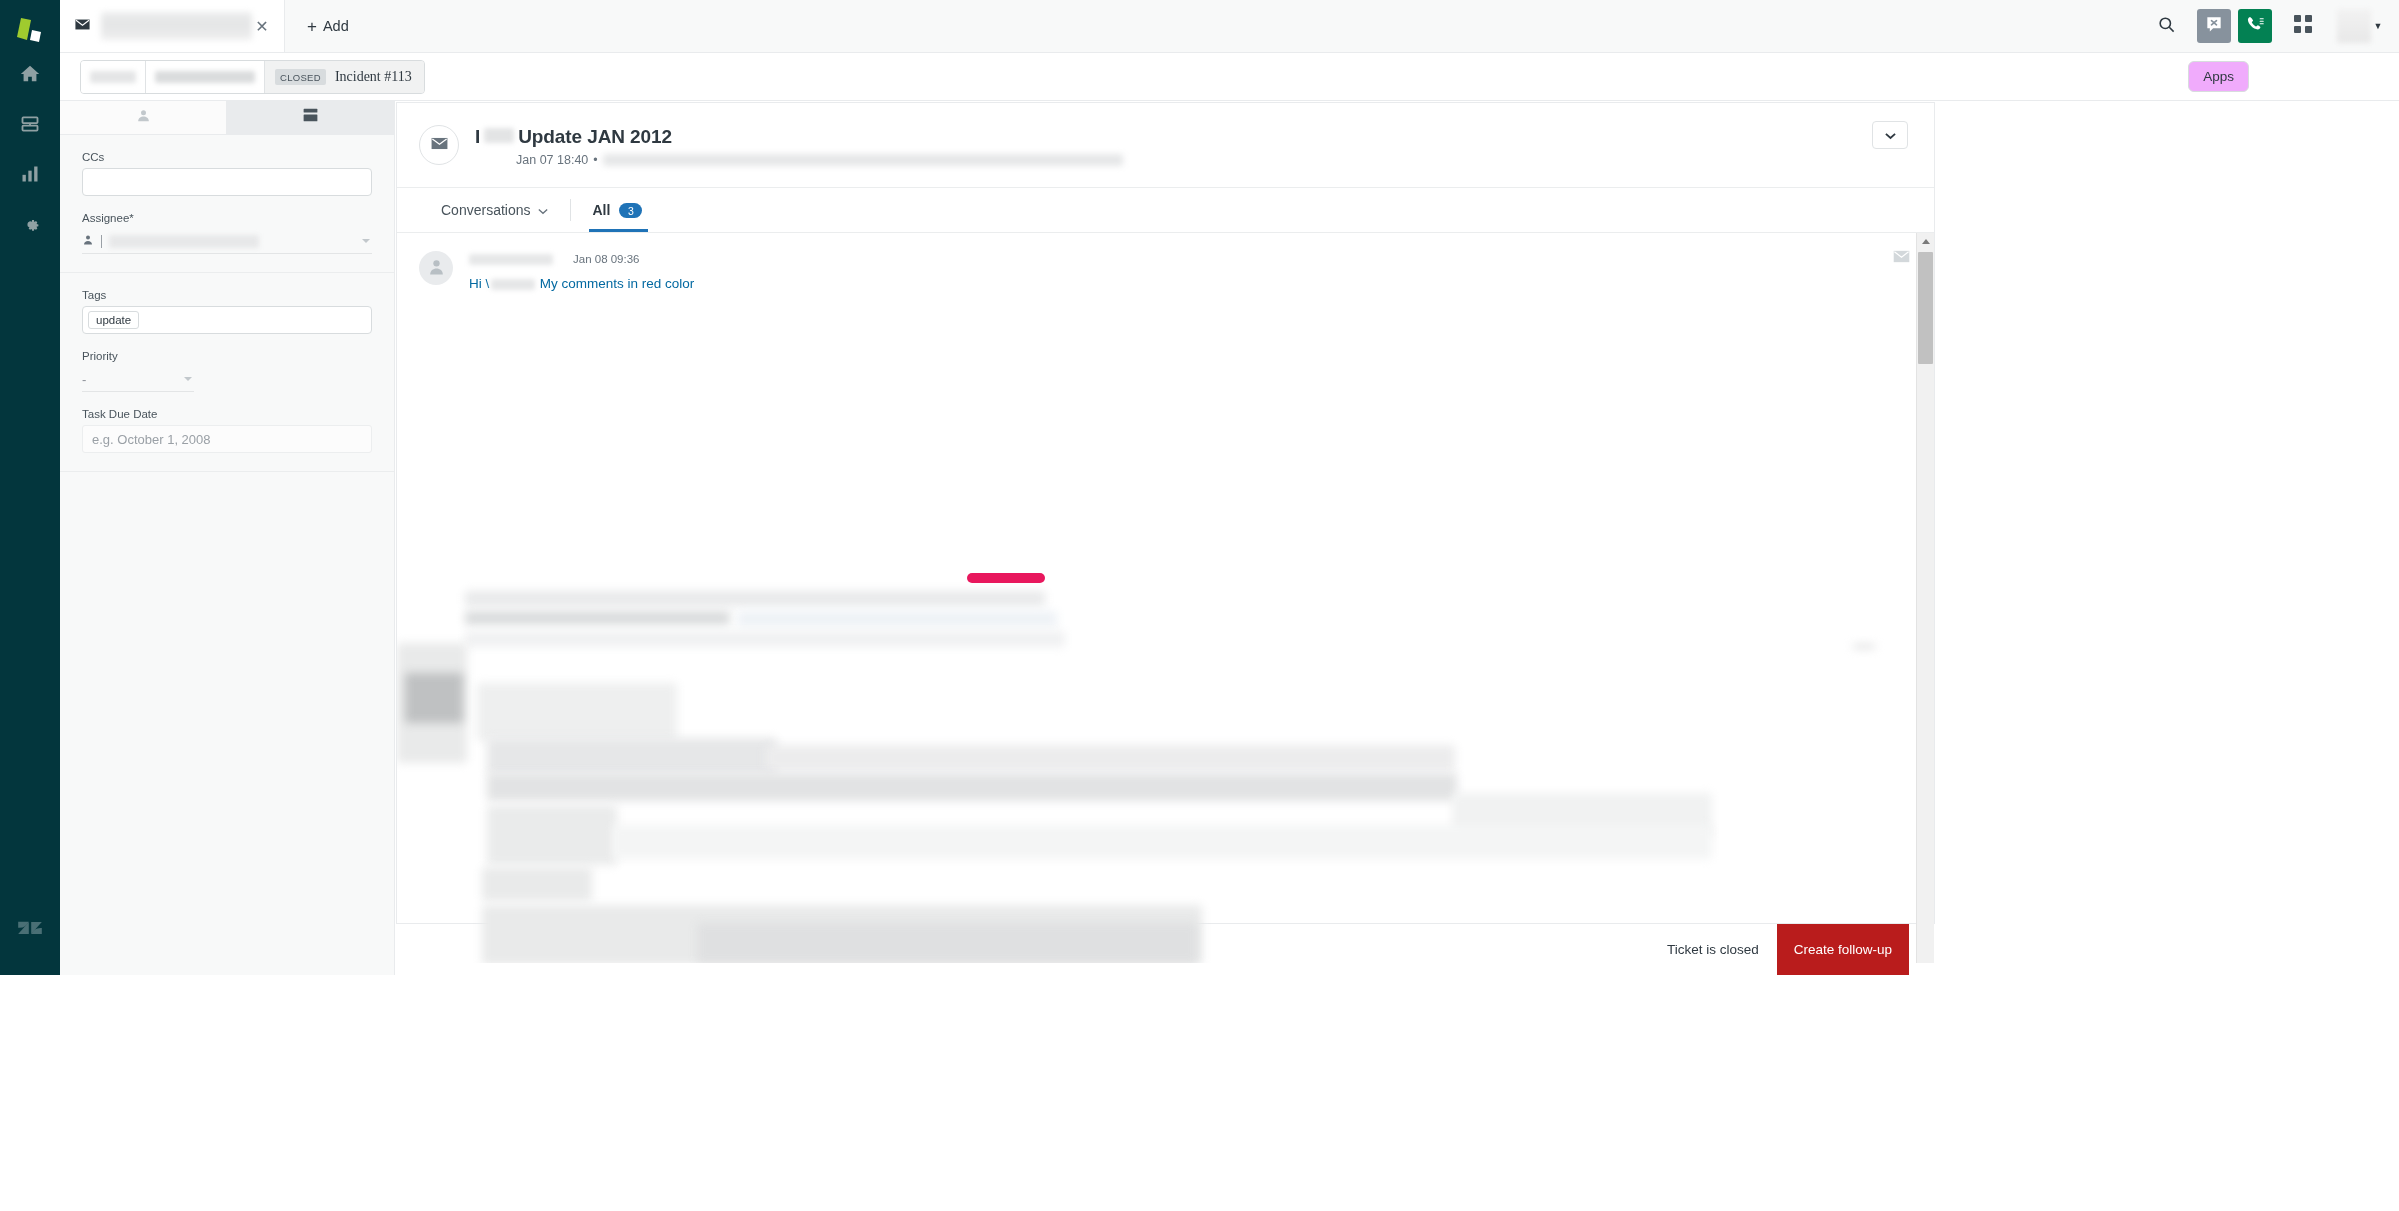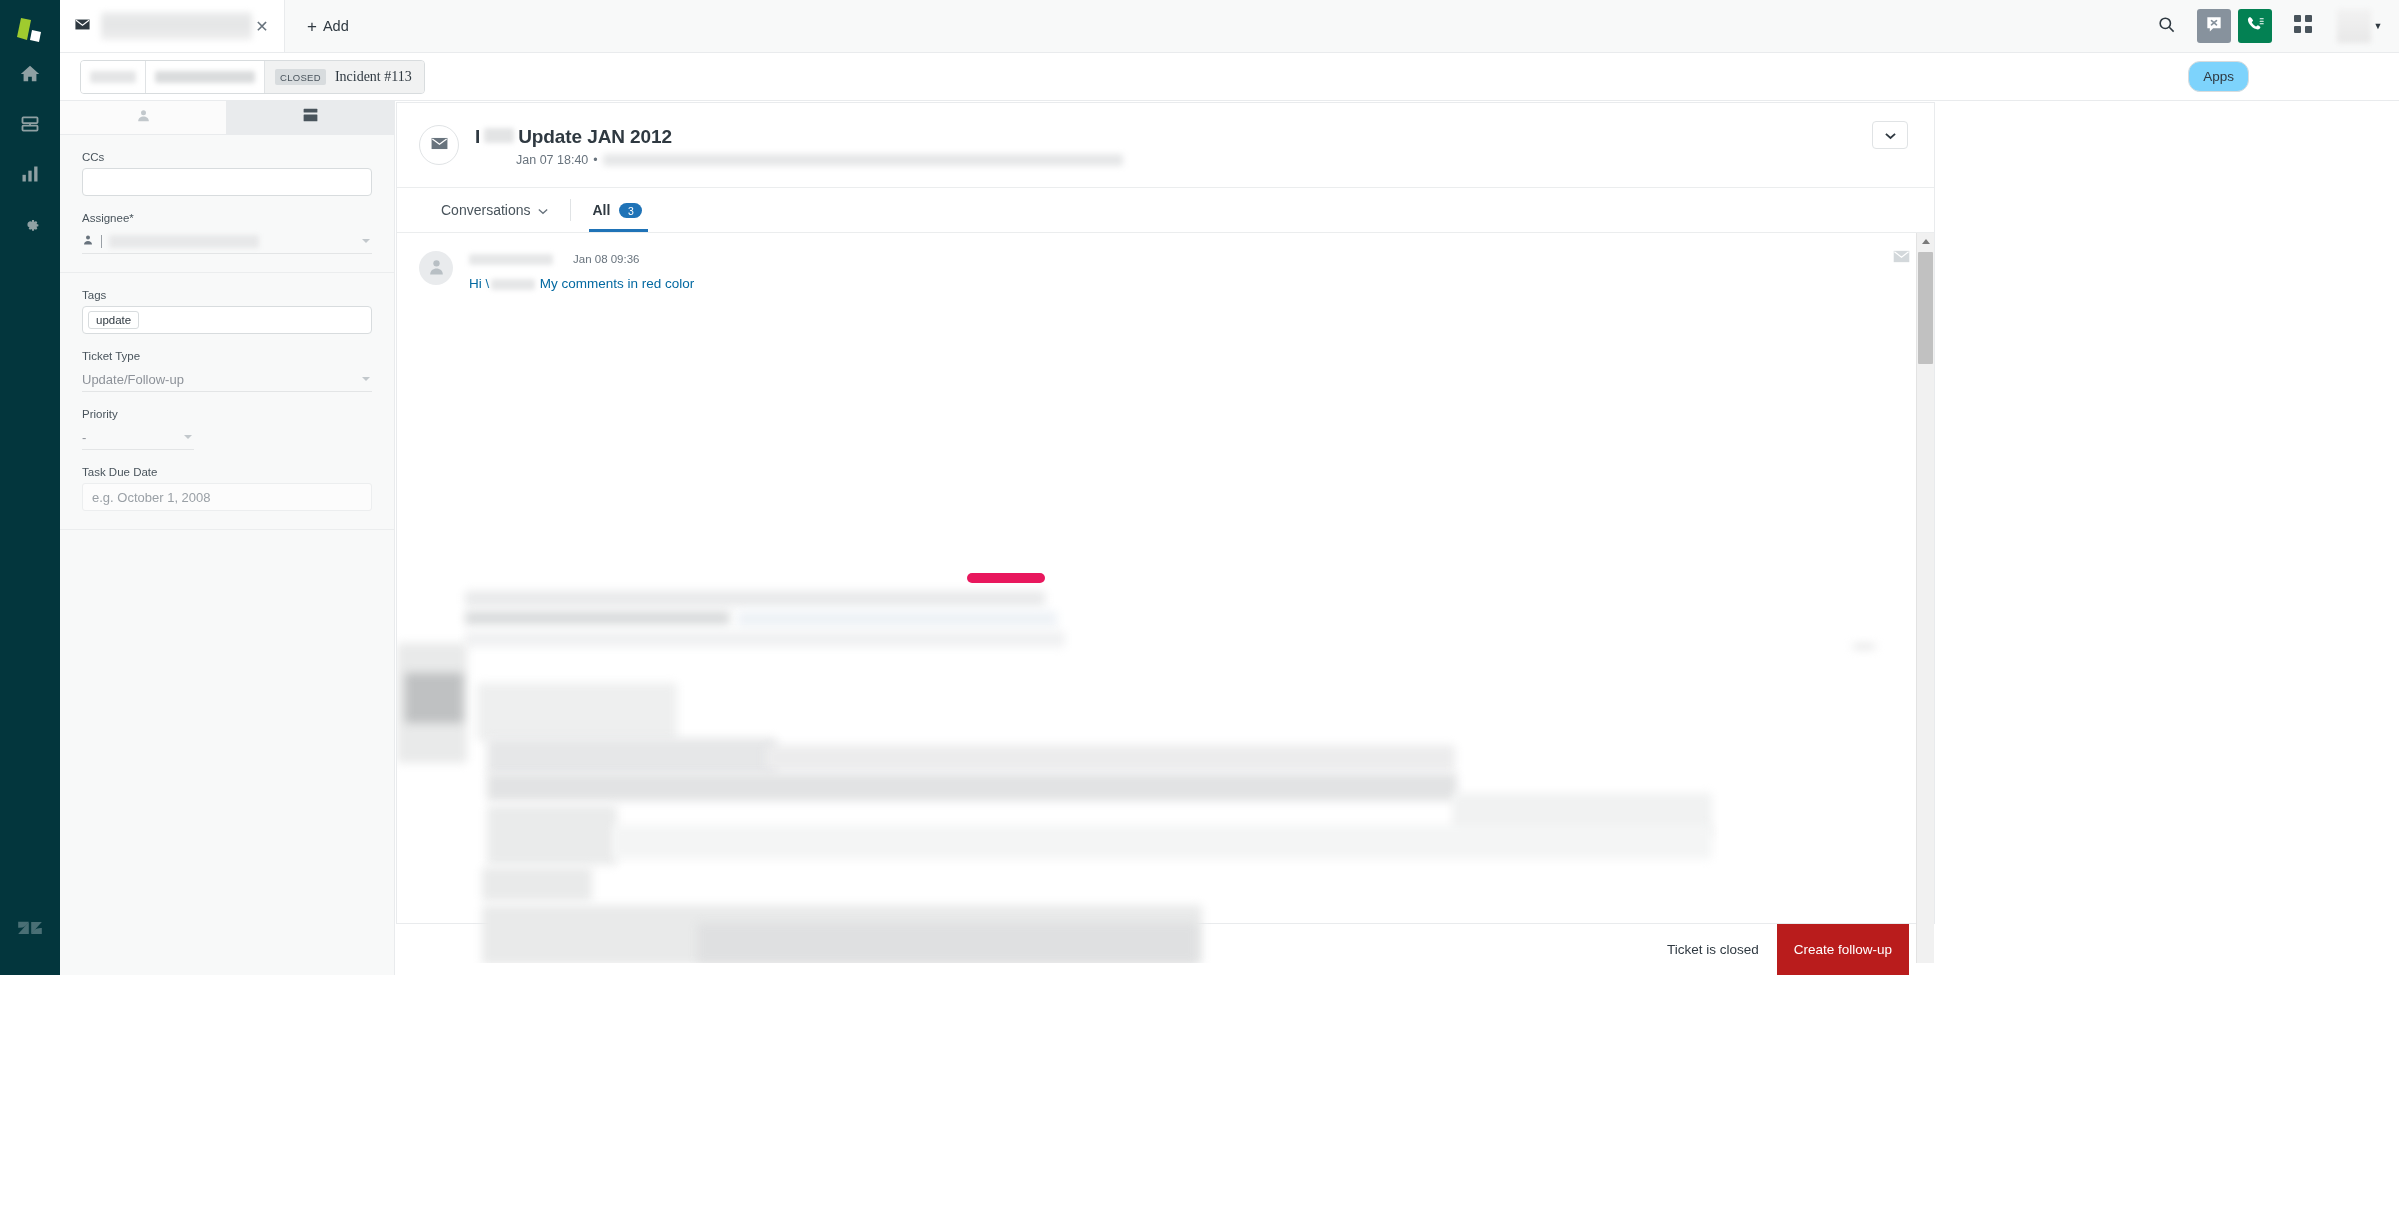--- a/index.html
+++ b/index.html
@@ -220,22 +220,22 @@
     font-size: 14px;
     color: #2f3941;
     font-family: Liberation Serif, serif;
   }
   #apps-button {
     position: absolute;
     right: 150px; top: 9px;
     height: 29px;
     padding: 0 14px;
     border: 1px solid #d8dcde;
-    border-radius: 12px;
-    background: #7dd3fc;
+    border-radius: 6px;
+    background: #f0abfc;
     display: flex; align-items: center;
     font-size: 13.5px;
     color: #2f3941;
     cursor: pointer;
   }
 
   
   #props-panel {
     position: absolute;
     left: 60px; top: 100px;
@@ -799,27 +799,20 @@
 
       <div class="panel-divider"></div>
 
       <div class="field-group">
         <div class="field-label">Tags</div>
         <div class="tag-box">
           <span class="tag-chip">update</span>
         </div>
       </div>
 
-      <div class="field-group">
-        <div class="field-label">Ticket Type</div>
-        <div class="select-flat">
-          <span class="sel-text">Update/Follow-up</span>
-          <span class="caret"></span>
-        </div>
-      </div>
 
       <div class="field-group">
         <div class="field-label">Priority</div>
         <div class="select-flat" style="width:112px">
           <span class="sel-text">-</span>
           <span class="caret"></span>
         </div>
       </div>
 
       <div class="field-group">

